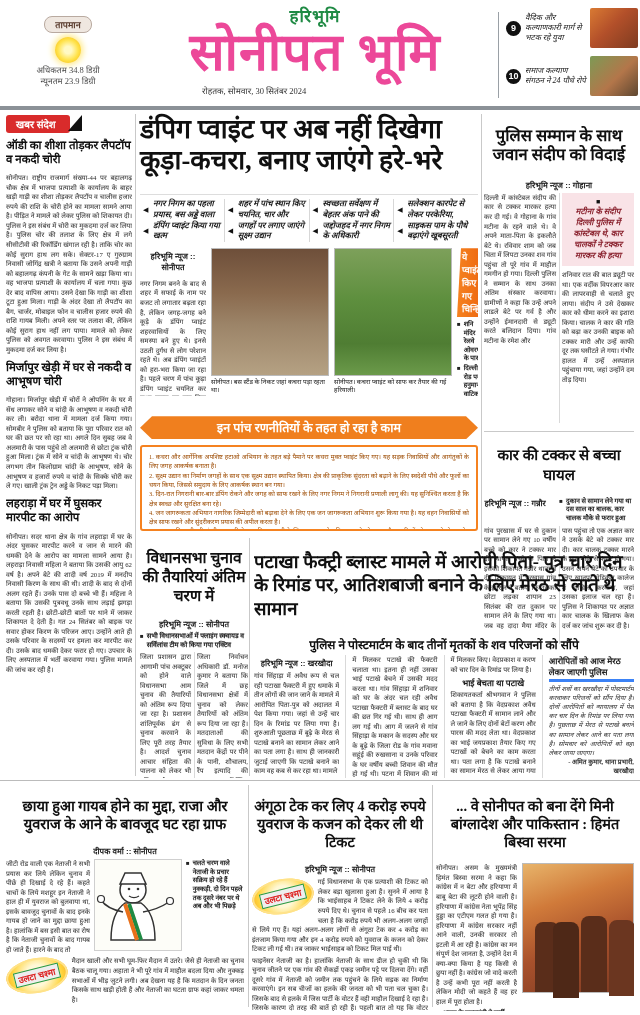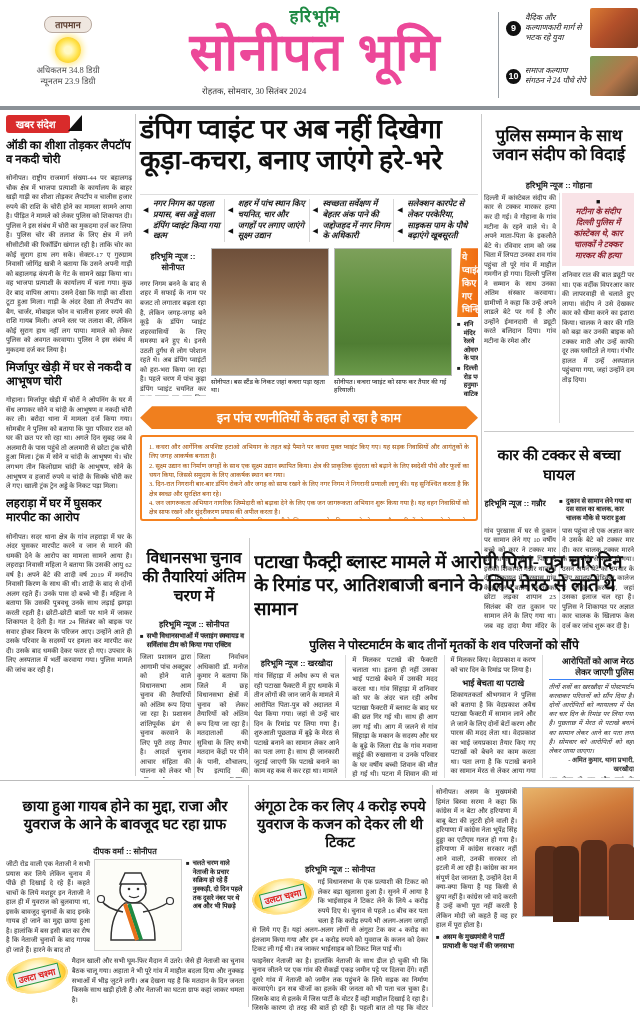--- a/index.html
+++ b/index.html
@@ -61,21 +61,21 @@
   .img-green{background:linear-gradient(180deg,#7da05a 0%,#5e8f3e 40%,#4f7d33 75%,#6b9a4a 100%);}
   .caption{font-size:6.5px;line-height:1.25;margin-top:2px;color:#222;}
   .pointscol{flex:1;overflow:hidden;}
   .points-head{background:linear-gradient(90deg,#f58220,#ef6c13);color:#fff;font-weight:bold;
                font-size:9px;padding:2px 5px;clip-path:polygon(4px 0,100% 0,100% 100%,0 100%);
                font-family:"Liberation Sans",sans-serif;}
   .points-list{margin:3px 0;}
   .points-list .bullet-item{font-size:6.6px;margin-bottom:1px;}
   .mini-head{font-size:7.5px;font-weight:bold;text-align:center;margin:2px 0;}
   .signature{font-size:6.6px;font-weight:bold;text-align:right;color:#333;}
-  .ribbon{margin-top:6px;background:#f07f1e;color:#fff;text-align:center;font-weight:bold;
+  .ribbon{margin-top:16px;background:#f07f1e;color:#fff;text-align:center;font-weight:bold;
           font-size:12.5px;padding:3px 0;
           clip-path:polygon(0 50%,12px 0,calc(100% - 12px) 0,100% 50%,calc(100% - 12px) 100%,12px 100%);}
   .strategy-box{margin-top:6px;border:2px solid #f58220;border-radius:3px;padding:5px 7px;height:72px;overflow:hidden;}
   .strategy-box .s-item{font-size:6.4px;line-height:1.45;color:#9c4a00;text-align:justify;}
   
   .rightcol{position:absolute;left:484px;top:112px;width:150px;}
   .r-hl{font-size:16.5px;line-height:1.2;font-weight:bold;text-align:center;color:#101010;}
   .twocol{column-count:2;column-gap:6px;column-rule:1px solid #d9d9d9;}
   .quotebox{background:#f9e3e7;padding:5px 4px;text-align:center;margin:2px 0 4px;break-inside:avoid;}
   .quotebox .qsq{font-size:7px;color:#111;}
@@ -88,21 +88,21 @@
   
   .election{position:absolute;left:140px;top:536px;width:108px;height:242px;overflow:hidden;}
   .el-hl{font-size:15.5px;line-height:1.22;font-weight:bold;text-align:center;color:#101010;}
   .firecracker{position:absolute;left:254px;top:536px;width:380px;height:242px;overflow:hidden;}
   .fc-hl{font-size:18.5px;line-height:1.25;font-weight:bold;color:#101010;}
   .fc-sub{font-size:12px;font-weight:bold;text-align:center;margin:4px 0 2px;color:#101010;}
   .fc-cols{display:flex;gap:6px;}
   .fc-c{flex:1;overflow:hidden;}
   .fc-c + .fc-c{border-left:1px solid #d9d9d9;padding-left:6px;}
   .fc-mini{font-size:8.5px;font-weight:bold;text-align:center;margin:3px 0 2px;}
-  .fc-box-title{font-size:8.5px;font-weight:bold;text-align:right;border-bottom:1px solid #3b82f6;
+  .fc-box-title{font-size:8.5px;font-weight:bold;text-align:left;border-bottom:3px solid #3b82f6;
                 padding-bottom:2px;margin-bottom:2px;}
   .fc-box-body{font-size:6.5px;font-style:italic;line-height:1.4;text-align:justify;color:#333;}
   
   .bottomband{position:absolute;left:0;top:780px;width:640px;border-top:1px solid #bbb;}
   .bstory{position:absolute;top:4px;overflow:hidden;height:226px;}
   .b-hl{font-size:14.5px;line-height:1.25;font-weight:bold;text-align:center;color:#101010;}
   .bs-left{left:6px;width:238px;}
   .bs-mid{left:252px;width:176px;}
   .bs-right{left:436px;width:198px;}
   .cartoon-row{display:flex;gap:4px;margin:2px 0;}
@@ -359,20 +359,21 @@
         <span class="stampwrap">
           <span class="stamp"><span>उलटा चश्मा</span></span>
         </span>
         <p class="body-txt" style="margin:0">गई विधानसभा के एक प्रत्याशी की टिकट को लेकर बड़ा खुलासा हुआ है। सुनने में आया है कि भाईसाहब ने टिकट लेने के लिये 4 करोड़ रुपये दिए थे। चुनाव से पहले 16 बीच कर पता चला है कि करोड़ रुपये भी अलग-अलग जगहों से लिये गए हैं। यहां अलग-अलग लोगों से अंगूठा टेक कर 4 करोड़ का इंतजाम किया गया और इन 4 करोड़ रुपये को युवराज के कजन को देकर टिकट ली गई थी। तब जाकर भाईसाहब को टिकट मिल पाई थी।</p>
         <p class="body-txt" style="margin:2px 0 0">फाइनेंसर नेताजी का है। हालांकि नेताजी के साथ डील हो चुकी थी कि चुनाव जीतने पर एक गांव की सैकड़ों एकड़ जमीन पट्टे पर दिलवा देंगे। वहीं दूसरे गांव में नेताजी को जमीन तक पहुंचने के लिये सड़क का निर्माण करवाएंगे। इन सब चीजों का हलके की जनता को भी पता चल चुका है। जिसके बाद से हलके में जिस पार्टी के वोटर हैं वही माहौल दिखाई दे रहा है। जिसके कारण दो तरह की बातें हो रही हैं। पहली बात तो यह कि वोटर मतगणना वाली जगह रहा है कि जब किसी कुछ बेचकर या गिरवी रखकर अभी काम किया जा रहा है। इसी प्रत्याशी के बीच नेताजी का चुनाव बिगड़ता जा रहा है।</p>
       </div>
     </section>
     <div class="rule-v" style="left:432px;top:4px;height:222px"></div>
 
     <section class="bstory bs-right">
+      <h2 class="b-hl">... वे सोनीपत को बना देंगे मिनी बांग्लादेश और पाकिस्तान : हिमंत बिस्वा सरमा</h2>
       <div class="br-row">
         <div class="br-txt">
           <p class="body-txt" style="margin:0">सोनीपत। असम के मुख्यमंत्री हिमंत बिस्वा सरमा ने कहा कि कांग्रेस में न बेटा और हरियाणा में बाबू बेटा की लूटरी होने वाली है। हरियाणा में कांग्रेस नेता भूपेंद्र सिंह हुड्डा का एटीएम गलत हो गया है। हरियाणा में कांग्रेस सरकार नहीं आने वाली, उनकी सरकार तो इटली में आ रही है। कांग्रेस का मन संपूर्ण देश जानता है, उन्होंने देश में क्या-क्या किया है यह किसी से छुपा नहीं है। कांग्रेस जो वादे करती है उन्हें कभी पूरा नहीं करती है लेकिन मोदी जो कहते हैं वह हर हाल में पूरा होता है।</p>
           <div class="bullet-item" style="font-size:6.8px;margin-top:3px">
               <span class="sq">■</span>
               <span>असम के मुख्यमंत्री ने पार्टी प्रत्याशी के पक्ष में की जनसभा</span>
             </div>
         </div>
         <div class="rally"></div>
       </div>

